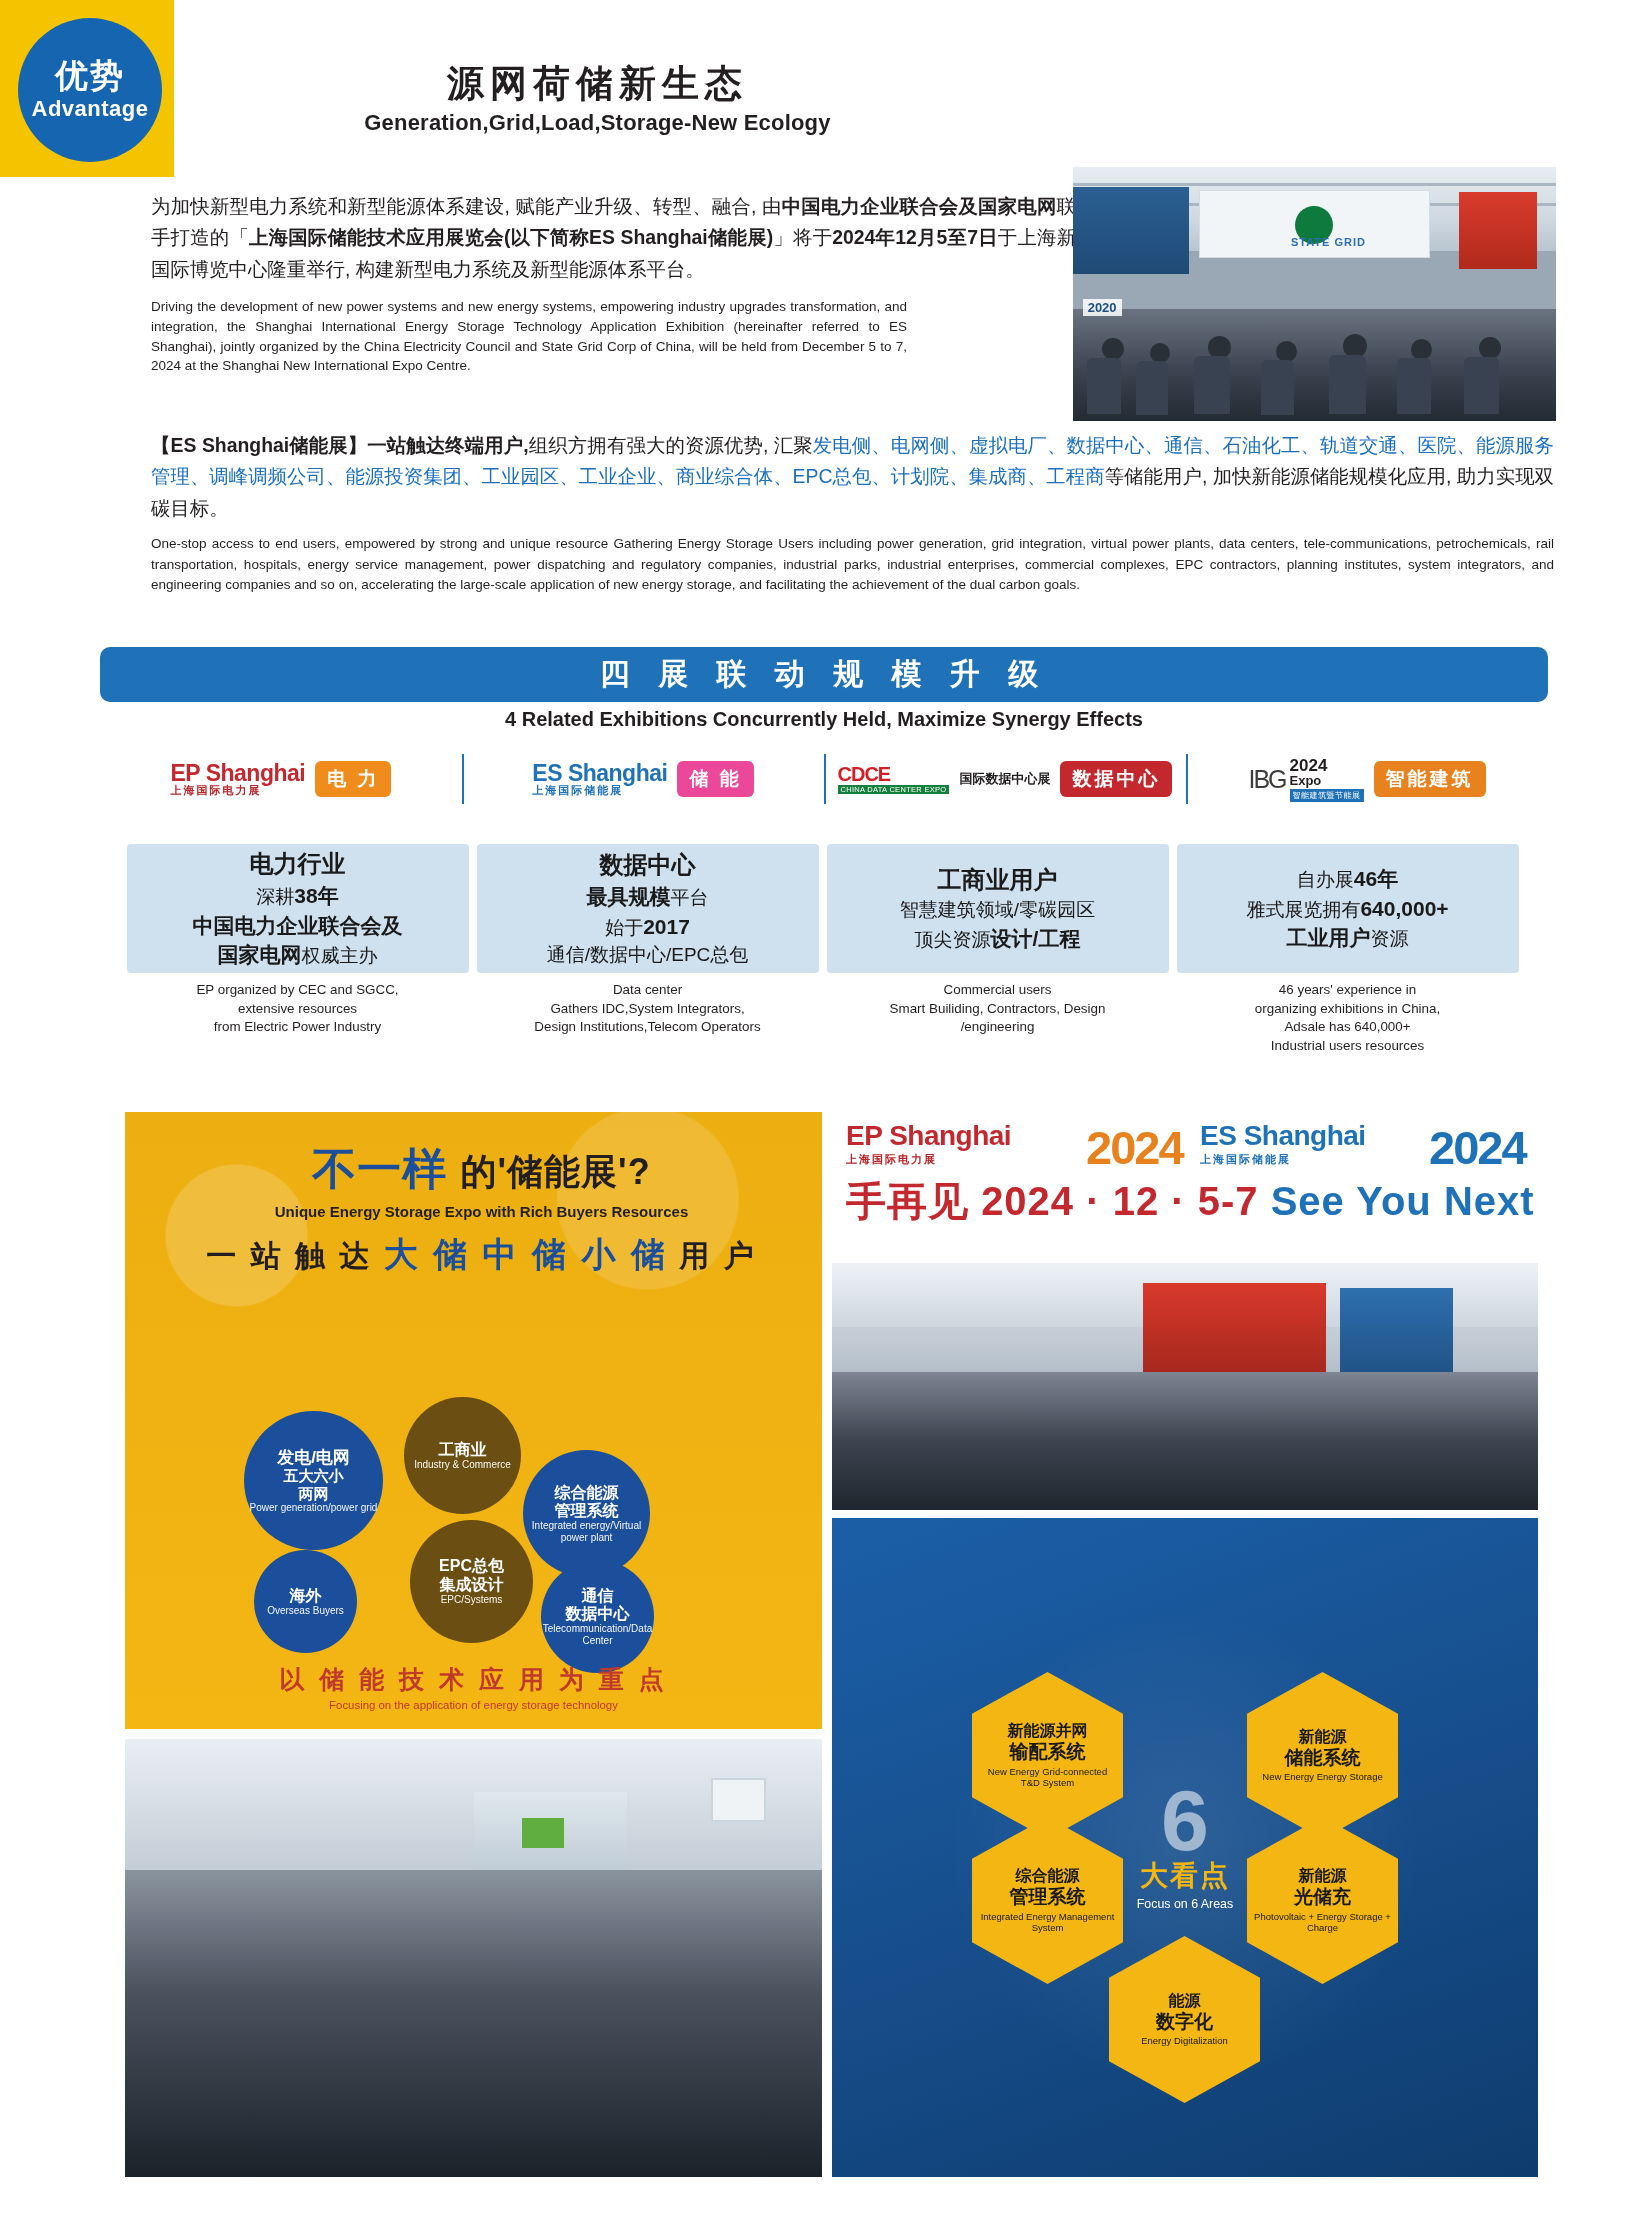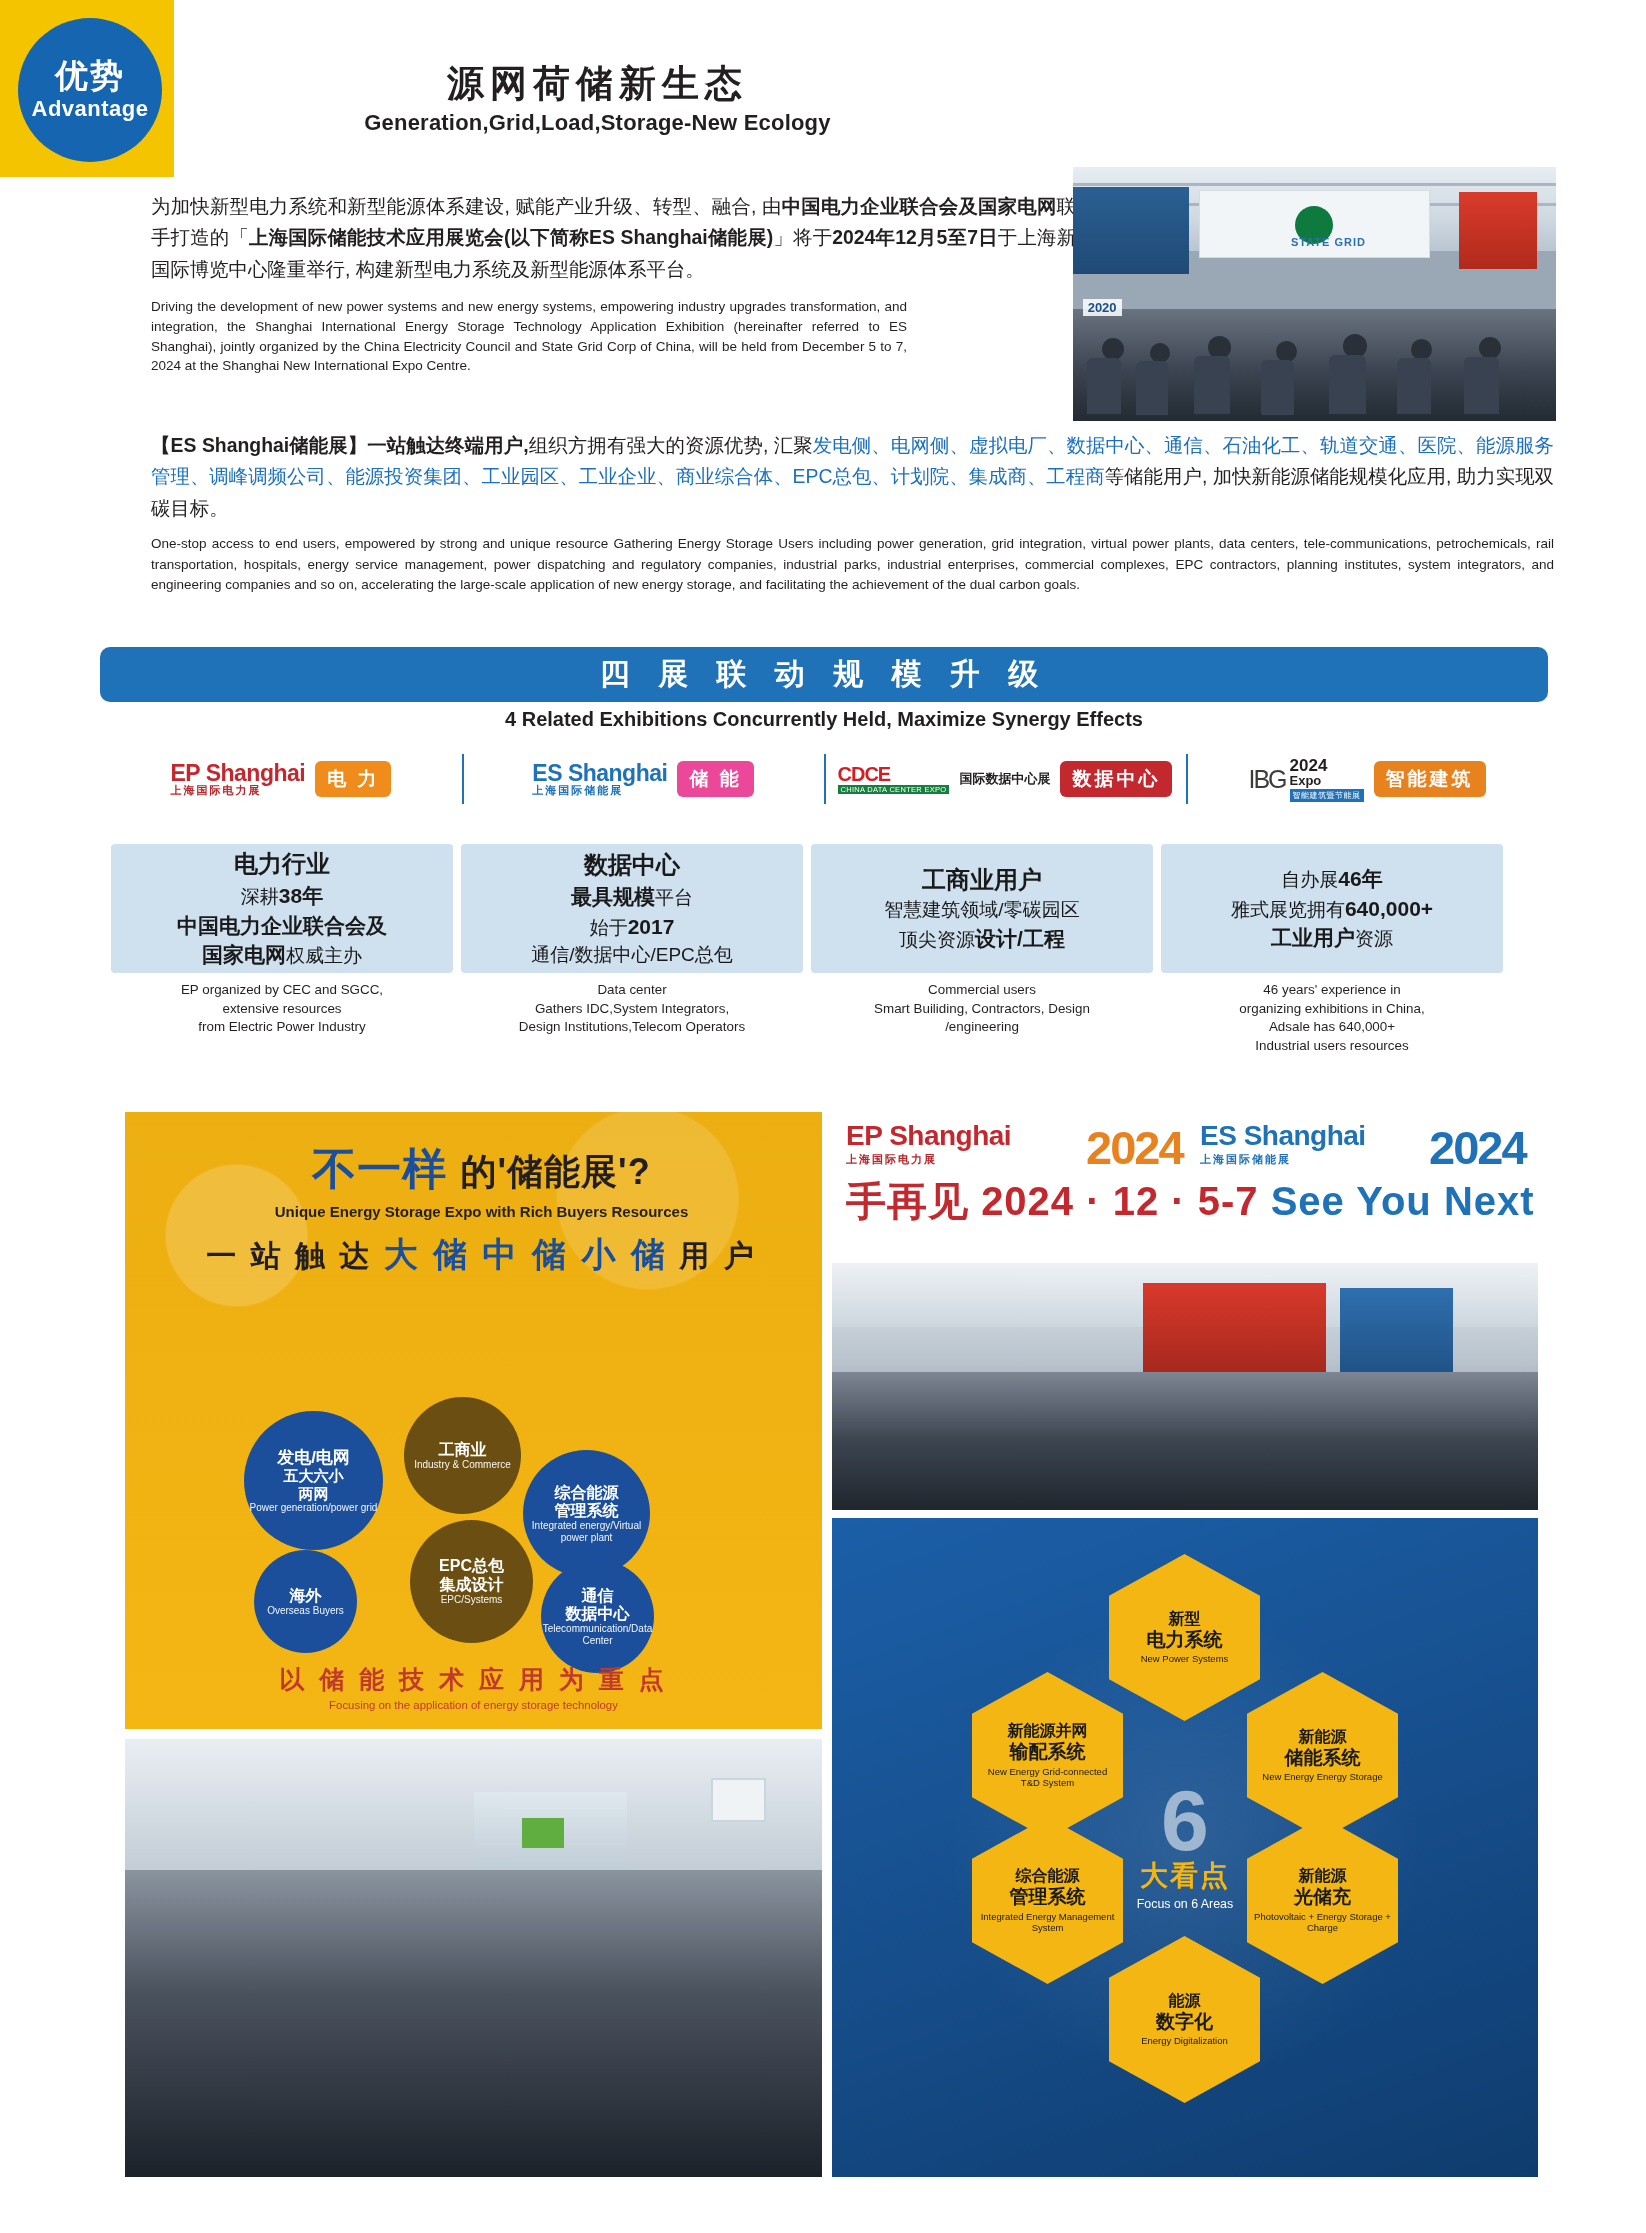--- a/index.html
+++ b/index.html
@@ -247,20 +247,21 @@
   .ibg-expo { font-size: 13px; font-weight: bold; color: #231f20; line-height: 1; }
   .ibg-cn { font-size: 8px; color: #ffffff; background:#1f72b8; padding:1px 3px; margin-top:2px; letter-spacing:0.5px;}
 
   
   .features {
     position: absolute;
     left: 111px; top: 844px;
     width: 1423px;
     display: flex;
     gap: 8px;
+    justify-content: center;
   }
   .feature { width: 342px; }
   .fbox {
     background: #cfe0ef;
     border-radius: 4px;
     height: 129px;
     display: flex;
     flex-direction: column;
     align-items: center;
     justify-content: center;
@@ -669,25 +670,20 @@
   <div class="ic-ceiling"></div>
   <div class="ic-booth"></div>
   <div class="ic-green"></div>
   <div class="ic-sign"></div>
   <div class="ic-crowd"></div>
 </div>
 
 <div class="hex-panel">
   <div class="glow"></div>
 
-  <div class="hex" style="left:calc(50% - 76px);top:36px">
-    <div class="l1">新型</div>
-    <div class="l2">电力系统</div>
-    <div class="en">New Power Systems</div>
-  </div>
 
   <div class="hex" style="left:calc(50% + 62px);top:154px">
     <div class="l1">新能源</div>
     <div class="l2">储能系统</div>
     <div class="en">New Energy Energy Storage</div>
   </div>
 
   <div class="hex" style="left:calc(50% + 62px);top:299px">
     <div class="l1">新能源</div>
     <div class="l2">光储充</div>

